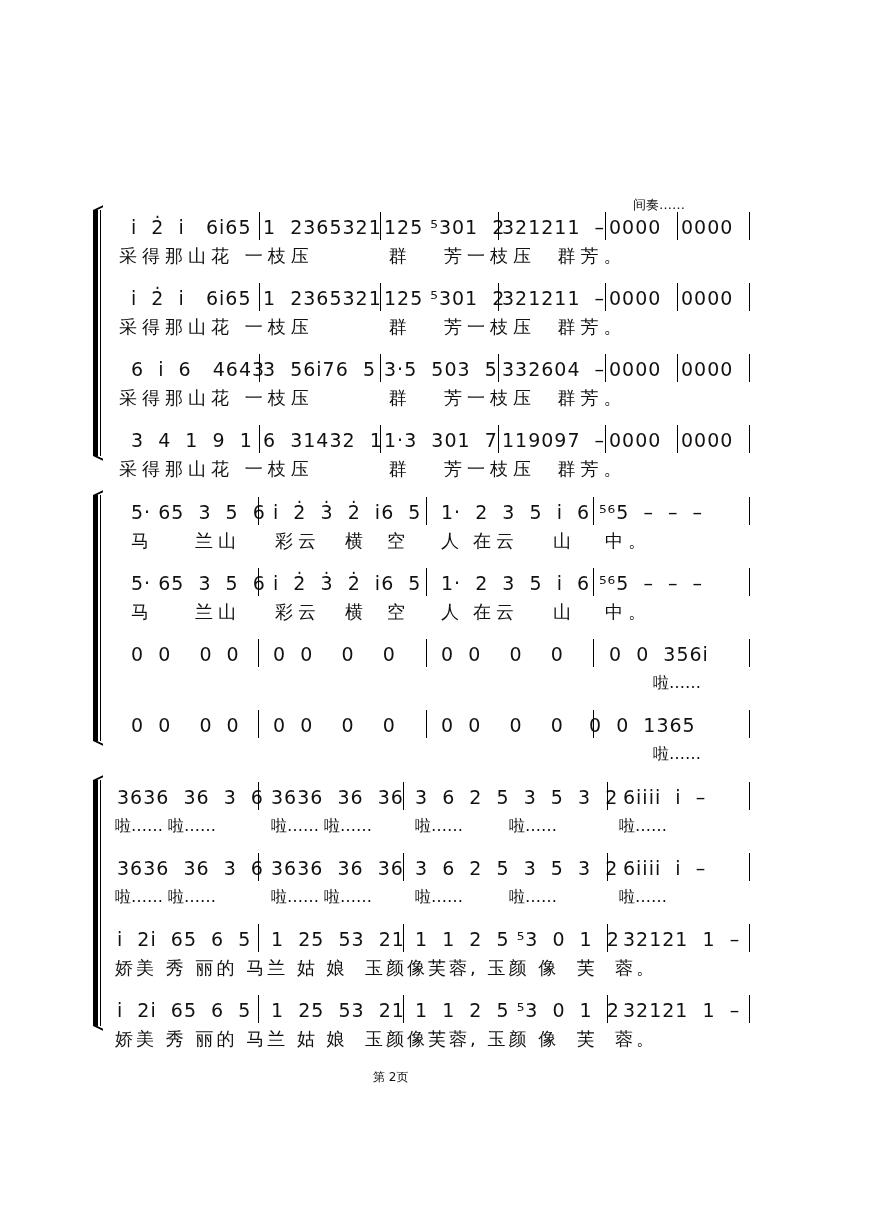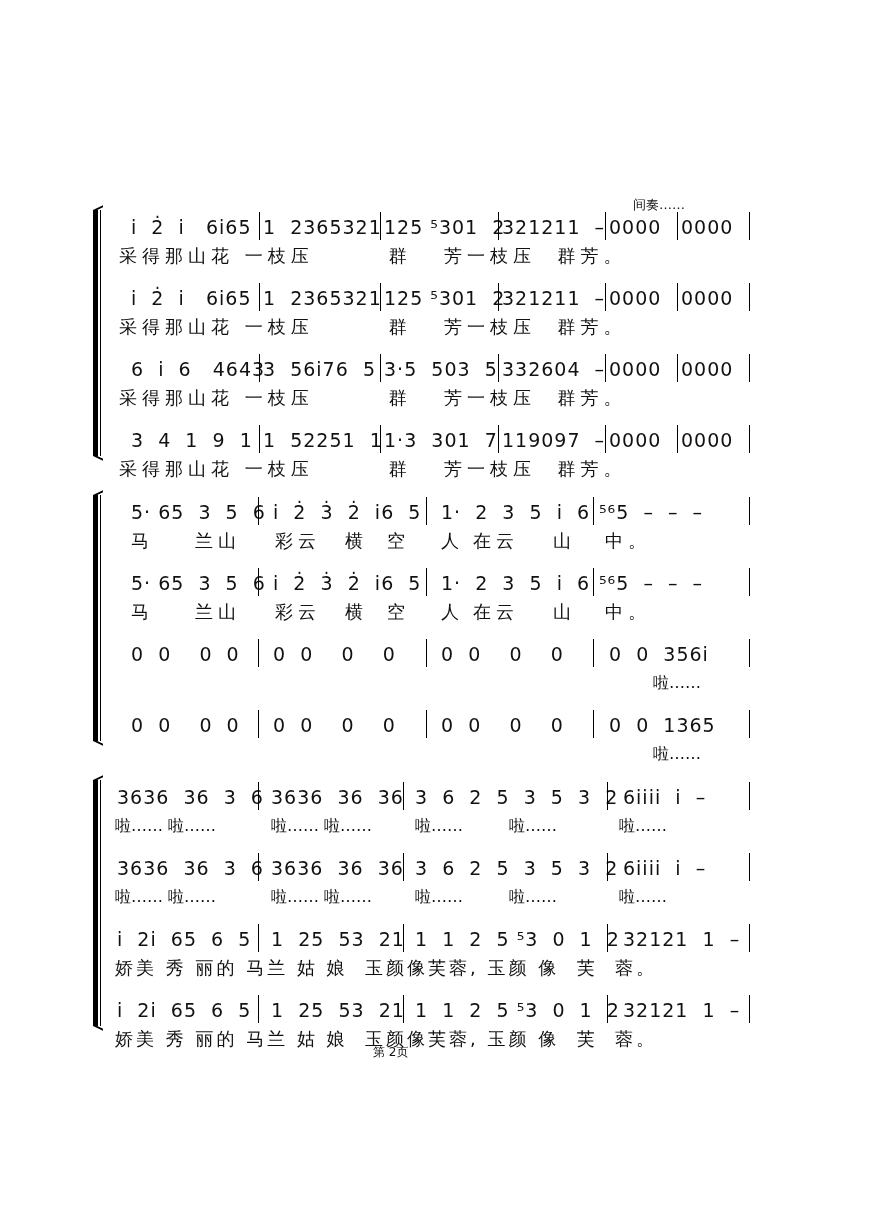--- a/index.html
+++ b/index.html
@@ -12,21 +12,21 @@
   .bracket::before, .bracket::after { content: ""; position: absolute; left: 0; width: 10px; height: 2px; background: #000; }
   .bracket::before { top: 0; transform: skewY(-25deg); transform-origin: left top; }
   .bracket::after { bottom: 0; transform: skewY(25deg); transform-origin: left bottom; }
   .bracket-thin { position: absolute; left: 7px; width: 1px; background: #000; }
   .part { position: absolute; left: 0; width: 680px; }
   .notes { position: absolute; left: 0; top: 0; height: 26px; width: 680px; }
   .measure { position: absolute; top: 0; height: 26px; font-size: 19px; white-space: pre; letter-spacing: 1px; line-height: 26px; }
   .barline { position: absolute; top: -2px; width: 1px; height: 28px; background: #000; }
   .lyrics { position: absolute; left: 0; top: 30px; height: 24px; font-size: 18px; white-space: pre; letter-spacing: 5px; line-height: 24px; }
   .lyric-seg { position: absolute; top: 0; white-space: pre; }
-  .footer { position: absolute; left: 373px; top: 1044px; font-size: 12px; }
+  .footer { position: absolute; left: 373px; top: 1069px; font-size: 12px; }
 </style>
 </head>
 <body>
 
 <div class="page">
 
   <div class="interlude">间奏……</div>
 
   <div class="system" style="top:210px;">
     <div class="bracket" style="top:0; height:246px;"></div>
@@ -83,21 +83,21 @@
         <span class="measure" style="left:588px;">0000</span>
         <span class="barline" style="left:656px;"></span>
       </div>
       <div class="lyrics" style="left:26px;">采得那山花 一枝压       群   芳一枝压  群芳。</div>
     </div>
 
     <div class="part" style="top:217px;">
       <div class="notes">
         <span class="measure" style="left:38px;">3  4  1  9  1</span>
         <span class="barline" style="left:166px;"></span>
-        <span class="measure" style="left:170px;">1  52251  1</span>
+        <span class="measure" style="left:170px;">6  31432  1</span>
         <span class="barline" style="left:287px;"></span>
         <span class="measure" style="left:291px;">1·3  301  7</span>
         <span class="barline" style="left:405px;"></span>
         <span class="measure" style="left:409px;">119097  –</span>
         <span class="barline" style="left:512px;"></span>
         <span class="measure" style="left:516px;">0000</span>
         <span class="barline" style="left:584px;"></span>
         <span class="measure" style="left:588px;">0000</span>
         <span class="barline" style="left:656px;"></span>
       </div>
@@ -174,21 +174,21 @@
     </div>
 
     <div class="part" style="top:217px;">
       <div class="notes">
         <span class="measure" style="left:38px;">0  0    0  0</span>
         <span class="barline" style="left:165px;"></span>
         <span class="measure" style="left:180px;">0  0    0    0</span>
         <span class="barline" style="left:333px;"></span>
         <span class="measure" style="left:348px;">0  0    0    0</span>
         <span class="barline" style="left:500px;"></span>
-        <span class="measure" style="left:516px;">0  0  1365</span>
+        <span class="measure" style="left:496px;">0  0  1365</span>
         <span class="barline" style="left:656px;"></span>
       </div>
       <div class="lyrics" style="left:0;">
         <span class="lyric-seg" style="left:560px; letter-spacing:0; font-size:16px;">啦……</span>
       </div>
     </div>
   </div>
 
   <div class="system" style="top:780px;">
     <div class="bracket" style="top:0; height:246px;"></div>

